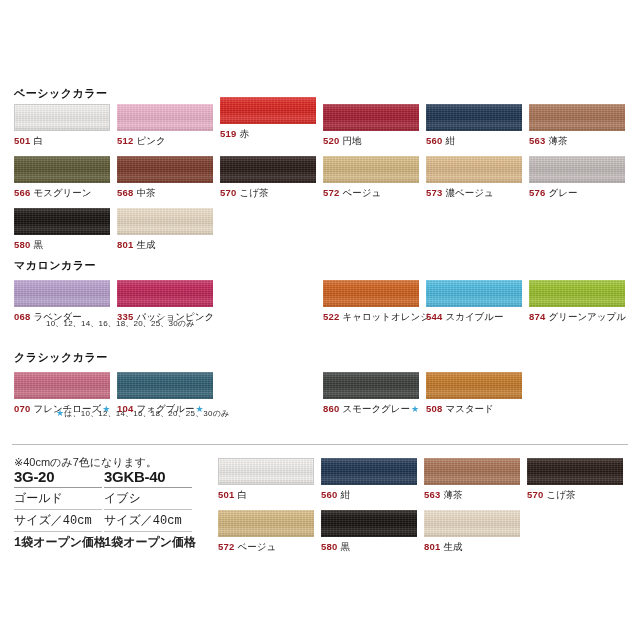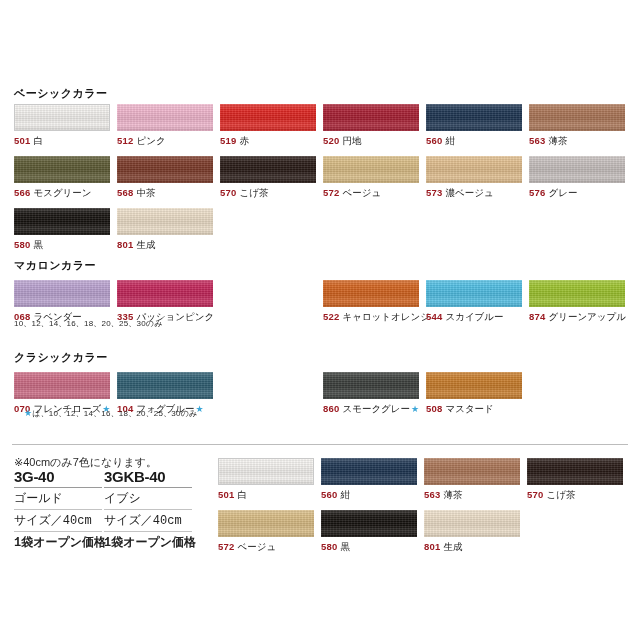--- a/index.html
+++ b/index.html
@@ -52,20 +52,21 @@
   .cname{color:#1a1a1a;margin-left:3px;}
   .star{color:#3da7d8;font-size:9px;margin-left:1px;}
 
   
   .note{
     position:absolute;
     font-size:8px;
     color:#2b2b2b;
     letter-spacing:0.2px;
     white-space:nowrap;
+    margin-left:32px;
   }
 
   
   .divider{
     position:absolute;
     left:12px;width:616px;height:1px;
     background:#bcbcbc;
   }
 
   
@@ -102,21 +103,21 @@
       </div>
       <div class="swatch-label"><span class="code">501</span><span class="cname">白</span></div>
     </div>
     <div class="swatch-cell" style="left: 117px; top: 104px;">
       <div class="swatch" style="background: rgb(240, 181, 204);">
         <div class="tex"></div>
         <div class="shade"></div>
       </div>
       <div class="swatch-label"><span class="code">512</span><span class="cname">ピンク</span></div>
     </div>
-    <div class="swatch-cell" style="left: 220px; top: 104px;">
+    <div class="swatch-cell" style="left: 220px; top: 97px;">
       <div class="swatch" style="background: rgb(222, 36, 32);">
         <div class="tex"></div>
         <div class="shade"></div>
       </div>
       <div class="swatch-label"><span class="code">519</span><span class="cname">赤</span></div>
     </div>
     <div class="swatch-cell" style="left: 323px; top: 104px;">
       <div class="swatch" style="background: rgb(168, 31, 50);">
         <div class="tex"></div>
         <div class="shade"></div>
@@ -256,21 +257,21 @@
       <div class="swatch" style="background: rgb(200, 124, 42);">
         <div class="tex"></div>
         <div class="shade"></div>
       </div>
       <div class="swatch-label"><span class="code">508</span><span class="cname">マスタード</span></div>
     </div>
     <div class="note" style="left: 23px; top: 408px;"><span class="star">★</span><span>は、10、12、14、16、18、20、25、30のみ</span></div>
     <div class="divider" style="top: 444px; background: rgb(188, 188, 188);"></div>
     <div class="spec-note" style="left: 14px; top: 455px;">※40cmのみ7色になります。</div>
     <div class="spec-col" style="left: 14px; top: 468px;">
-      <div class="spec-title">3G-40</div>
+      <div class="spec-title">3G-20</div>
       <div class="spec-row">ゴールド</div>
       <div class="spec-row">サイズ／40cm</div>
       <div class="spec-row last">1袋オープン価格</div>
     </div>
     <div class="spec-col" style="left: 104px; top: 468px;">
       <div class="spec-title">3GKB-40</div>
       <div class="spec-row">イブシ</div>
       <div class="spec-row">サイズ／40cm</div>
       <div class="spec-row last">1袋オープン価格</div>
     </div>

